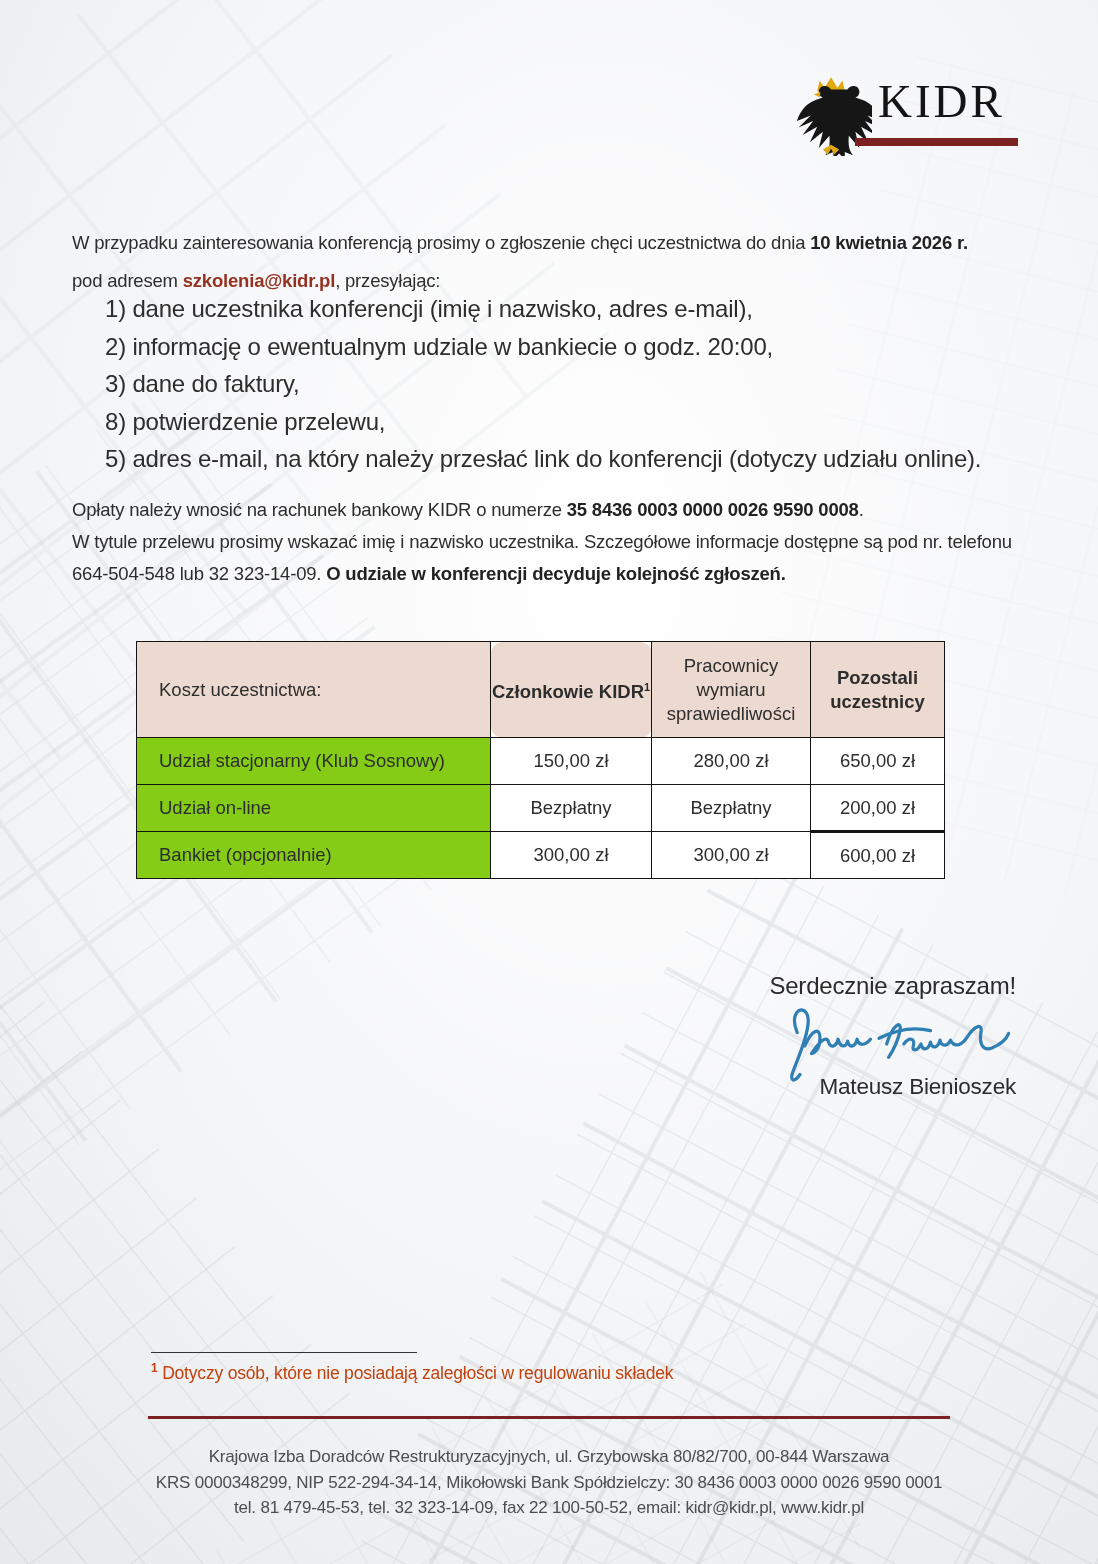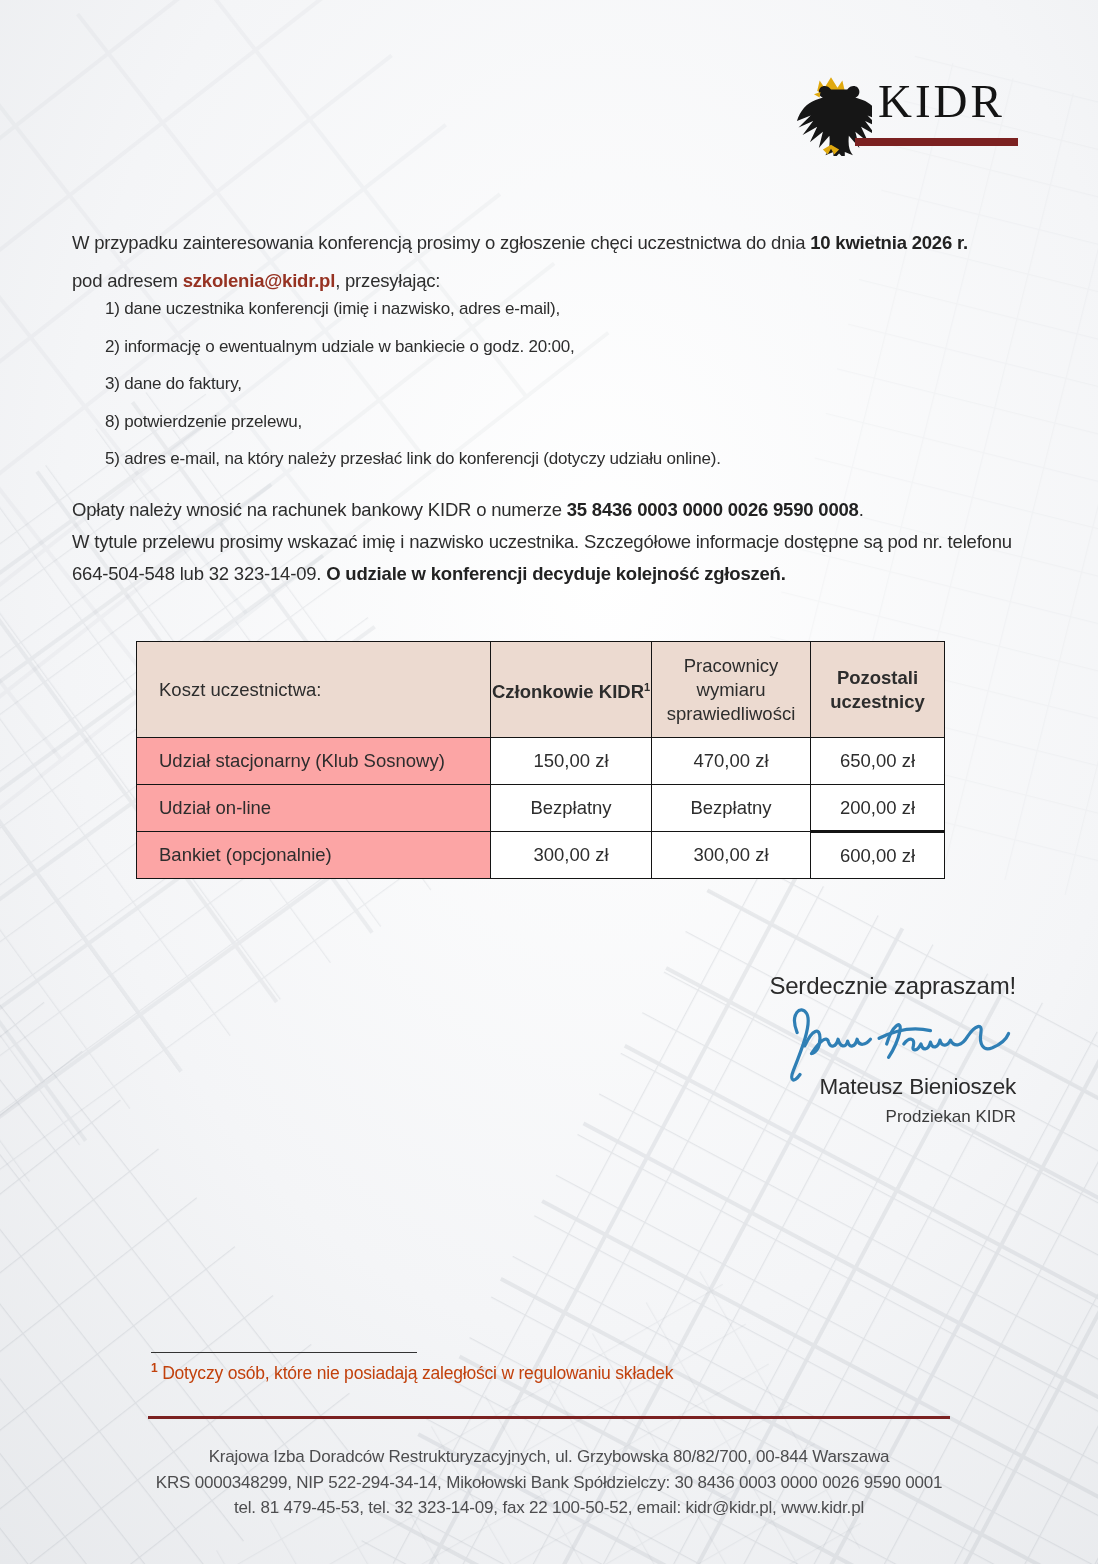--- a/index.html
+++ b/index.html
@@ -11,34 +11,34 @@
 
   
   .logo-block { position:absolute; top:66px; left:0; width:1098px; height:100px; }
   .eagle { position:absolute; left:790px; top:4px; width:82px; height:86px; }
   .wordmark { position:absolute; left:878px; top:8px; width:140px; font-family:"Liberation Serif", serif;
               font-size:47px; letter-spacing:3px; color:#141414; }
   .logo-bar { position:absolute; left:855px; top:72px; width:163px; height:8px; background:#7b2121; }
 
   
   .intro { position:absolute; top:224px; left:72px; width:958px; font-size:18.5px; line-height:38px; letter-spacing:-0.2px; }
-  .list  { position:absolute; top:290px; left:105px; width:900px; font-size:17px; line-height:37.5px; letter-spacing:-0.2px; }
+  .list  { position:absolute; top:290px; left:105px; width:900px; font-size:24px; line-height:37.5px; letter-spacing:-0.2px; }
   .payment { position:absolute; top:494px; left:72px; width:958px; font-size:18.5px; line-height:32px; letter-spacing:-0.2px; }
   b, .bold { font-weight:bold; color:#222; }
   .email-link { color:#963222; font-weight:bold; text-decoration:none; }
 
   
   .cost-table { position:absolute; top:641px; left:136px; border-collapse:collapse; background:#fff; }
   .cost-table td, .cost-table th { border:1.5px solid #141414; font-weight:normal; }
   .cost-table th { background:#ecdad0; height:96px; text-align:center; font-size:18.5px; line-height:24px; }
   .cost-table th.first { text-align:left; padding-left:22px; }
   .cost-table th.b { font-weight:bold; }
   .cost-table td { height:47px; text-align:center; font-size:18.5px; }
-  .cost-table td.label { background:#fca5a5; text-align:left; padding-left:22px; }
-  .col1 { width:354px;margin-left:36px; } .col2 { width:161px; } .col3 { width:159px; } .col4 { width:134px; }
+  .cost-table td.label { background:#84cc16; text-align:left; padding-left:22px; }
+  .col1 { width:354px;margin-left:36px; } .col2 { width:161px;border-radius:12px; } .col3 { width:159px; } .col4 { width:134px; }
   .thick-bottom { border-bottom:3px solid #141414 !important; }
   sup { font-size:11px; }
 
   
   .closing { position:absolute; top:972px; left:0; width:1016px; text-align:right; }
   .salutation { font-size:24px; letter-spacing:-0.2px; color:#2b2b2b; }
   .signature-svg { margin:4px 0 -14px 0; }
   .signer-name { font-size:22.5px; letter-spacing:-0.2px; color:#2b2b2b; }
   .signer-title { margin-top:7px; font-size:17px; color:#3a3a3a; }
 
@@ -135,21 +135,21 @@
       <tbody>
           <tr>
         <th class="col1 first">Koszt uczestnictwa:</th>
         <th class="col2 b"><span>Członkowie KIDR</span><sup>1</sup></th>
         <th class="col3">Pracownicy wymiaru sprawiedliwości</th>
         <th class="col4 b">Pozostali uczestnicy</th>
       </tr>
       <tr>
         <td class="label">Udział stacjonarny (Klub Sosnowy)</td>
         <td>150,00 zł</td>
-        <td>470,00 zł</td>
+        <td>280,00 zł</td>
         <td>650,00 zł</td>
       </tr>
       <tr>
         <td class="label">Udział on-line</td>
         <td>Bezpłatny</td>
         <td>Bezpłatny</td>
         <td class="thick-bottom">200,00 zł</td>
       </tr>
       <tr>
         <td class="label">Bankiet (opcjonalnie)</td>
@@ -165,21 +165,20 @@
       <svg class="signature-svg" width="232" height="80" viewBox="0 0 240 84" xmlns="http://www.w3.org/2000/svg">
         <g fill="none" stroke="#2f7fb5" stroke-width="3.4" stroke-linecap="round" stroke-linejoin="round">
           <path d="M12 30 C4 10 16 0 22 10 C28 20 16 50 8 70 C4 80 8 84 15 74"></path>
           <path d="M20 44 C28 26 36 24 36 36 C36 46 31 52 27 52 C35 40 43 32 45 40 C47 47 53 45 55 37 C57 45 63 47 65 39 C67 47 73 45 75 37 C77 45 84 43 89 37"></path>
           <path d="M106 42 C112 22 122 16 120 28 C118 38 112 50 108 56"></path>
           <path d="M98 36 C118 26 136 24 152 28"></path>
           <path d="M124 42 C130 34 136 36 134 44 C132 50 138 50 142 42 C144 50 150 48 152 40 C154 48 160 46 162 38 C164 46 170 44 173 38 C177 46 185 44 191 34 C199 22 207 20 205 30 C203 42 207 50 217 46 C226 42 232 36 234 31"></path>
         </g>
       </svg>
       <div class="signer-name">Mateusz Bienioszek</div>
-      <div class="signer-title">Prodziekan KIDR</div>
     </div>
 
     <div class="footnote">
       <div class="footnote-rule"></div>
       <div class="footnote-text"><sup>1</sup><span> Dotyczy osób, które nie posiadają zaległości w regulowaniu składek</span></div>
     </div>
 
     <div class="footer-rule"></div>
     <div class="footer">
       <div>Krajowa Izba Doradców Restrukturyzacyjnych, ul. Grzybowska 80/82/700, 00-844 Warszawa</div>

